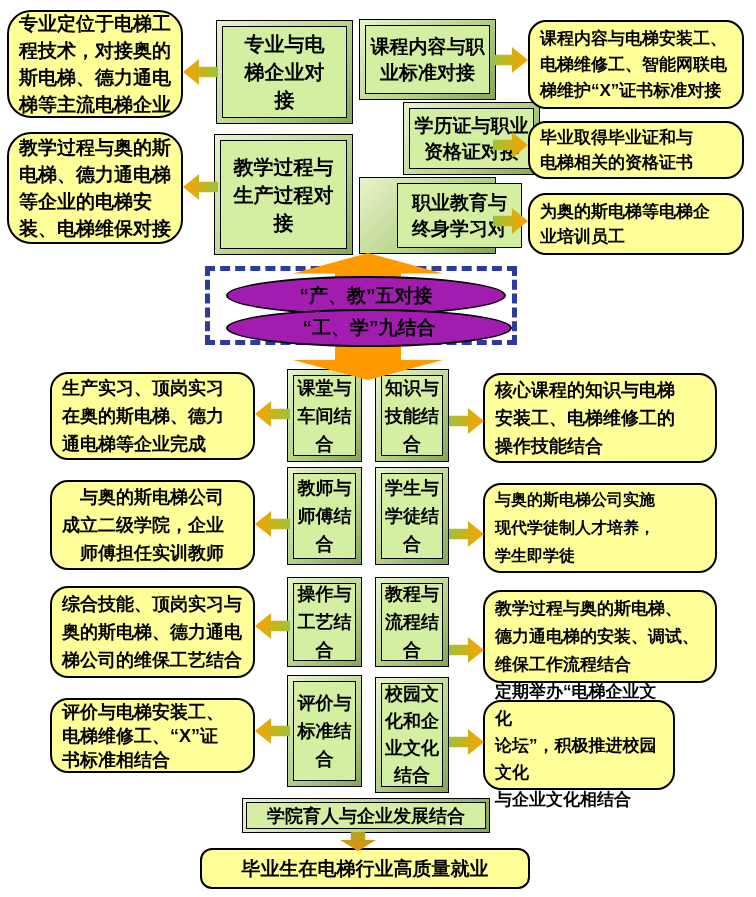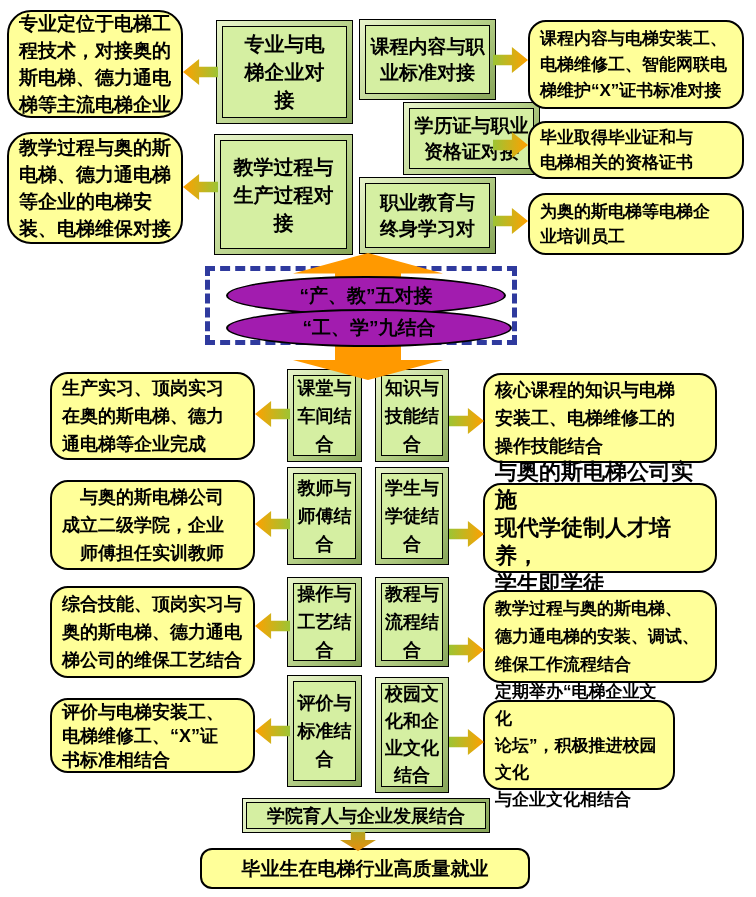--- a/index.html
+++ b/index.html
@@ -72,21 +72,21 @@
 
   <div class="gbox" style="left:359px;top:19px;width:137px;height:81px;">
     <div class="inner f19" style="line-height:26px;">课程内容与职
 业标准对接</div>
   </div>
   <div class="gbox" style="left:359px;top:102px;width:137px;height:73px;margin-left:44px;">
     <div class="inner f19" style="line-height:26px;">学历证与职业
 资格证对接</div>
   </div>
   <div class="gbox" style="left:359px;top:177px;width:137px;height:77px;">
-    <div class="inner f19" style="line-height:26px;">职业教育与
+    <div class="inner f19" style="line-height:26px;margin-left:32px;">职业教育与
 终身学习对</div>
   </div>
 
   <div class="note r16 f17" style="left:528px;top:20px;width:216px;height:89px;">课程内容与电梯安装工、
 电梯维修工、智能网联电
 梯维护“X”证书标准对接</div>
   <div class="note r16 f17" style="left:528px;top:121px;width:216px;height:58px;line-height:25px;">毕业取得毕业证和与
 电梯相关的资格证书</div>
   <div class="note r16 f17" style="left:528px;top:193px;width:216px;height:62px;line-height:25px;">为奥的斯电梯等电梯企
 业培训员工</div>
@@ -155,21 +155,21 @@
   <div class="gbox" style="left:375px;top:677px;width:74px;height:116px;">
     <div class="inner f18" style="line-height:27px;">校园文
 化和企
 业文化
 结合</div>
   </div>
 
   <div class="note r16 f17" style="left:483px;top:373px;width:234px;height:90px;line-height:28px;font-size:18px;">核心课程的知识与电梯
 安装工、电梯维修工的
 操作技能结合</div>
-  <div class="note r16 f17" style="left:483px;top:483px;width:234px;height:90px;line-height:28px;font-size:22px;">与奥的斯电梯公司实施
+  <div class="note r16 f17" style="left:483px;top:483px;width:234px;height:90px;line-height:28px;font-size:16px;">与奥的斯电梯公司实施
 现代学徒制人才培养，
 学生即学徒</div>
   <div class="note r16 f17" style="left:483px;top:590px;width:234px;height:93px;line-height:28px;">教学过程与奥的斯电梯、
 德力通电梯的安装、调试、
 维保工作流程结合</div>
   <div class="note r16 f17" style="left:483px;top:700px;width:192px;height:90px;line-height:27px;">定期举办“电梯企业文化
 论坛”，积极推进校园文化
 与企业文化相结合</div>
 
   <div class="harrow left" style="left:255px;top:401px;"></div>

